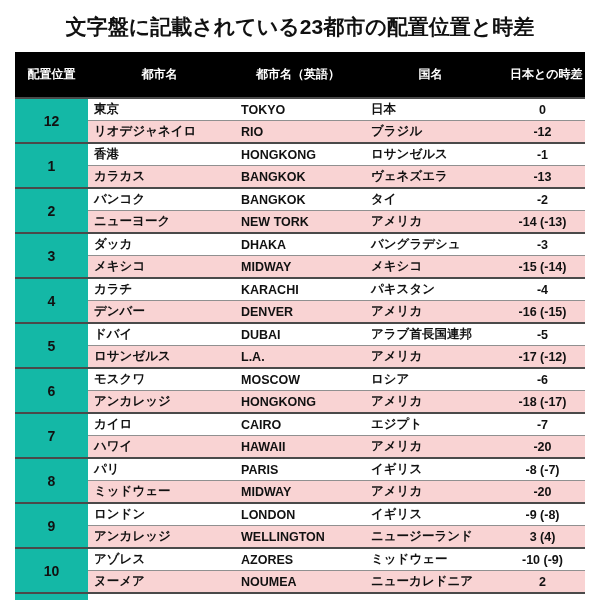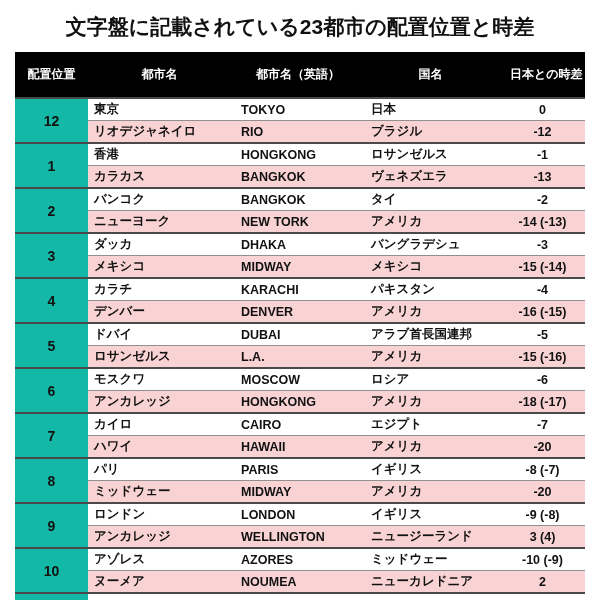--- a/index.html
+++ b/index.html
@@ -168,21 +168,21 @@
     <td class="pos" rowspan="2">5</td>
     <td class="c-city">ドバイ</td>
     <td class="c-en">DUBAI</td>
     <td class="c-country">アラブ首長国連邦</td>
     <td class="c-diff">-5</td>
   </tr>
   <tr class="row-b">
     <td class="c-city">ロサンゼルス</td>
     <td class="c-en">L.A.</td>
     <td class="c-country">アメリカ</td>
-    <td class="c-diff">-15 (-16)</td>
+    <td class="c-diff">-17 (-12)</td>
   </tr>
 
   <tr class="row-a">
     <td class="pos" rowspan="2">6</td>
     <td class="c-city">モスクワ</td>
     <td class="c-en">MOSCOW</td>
     <td class="c-country">ロシア</td>
     <td class="c-diff">-6</td>
   </tr>
   <tr class="row-b">

